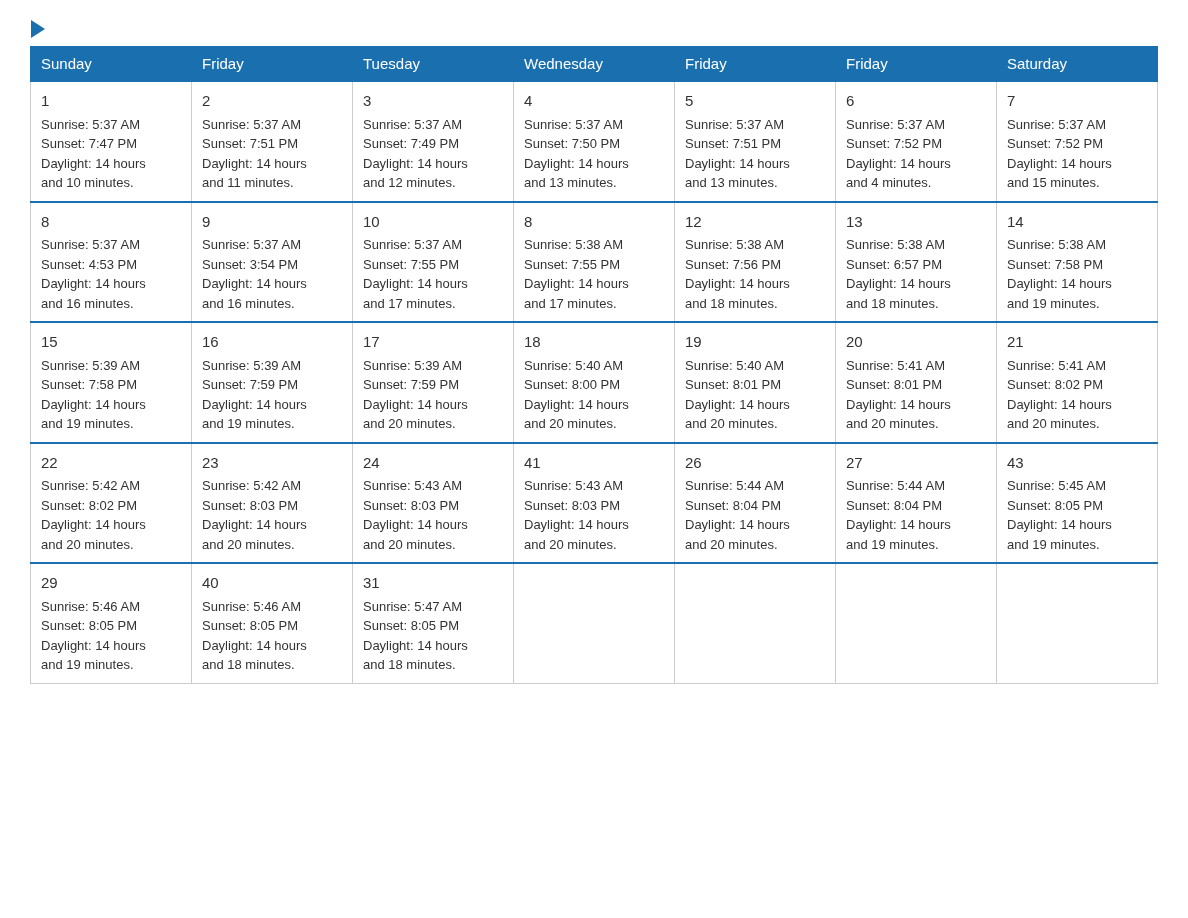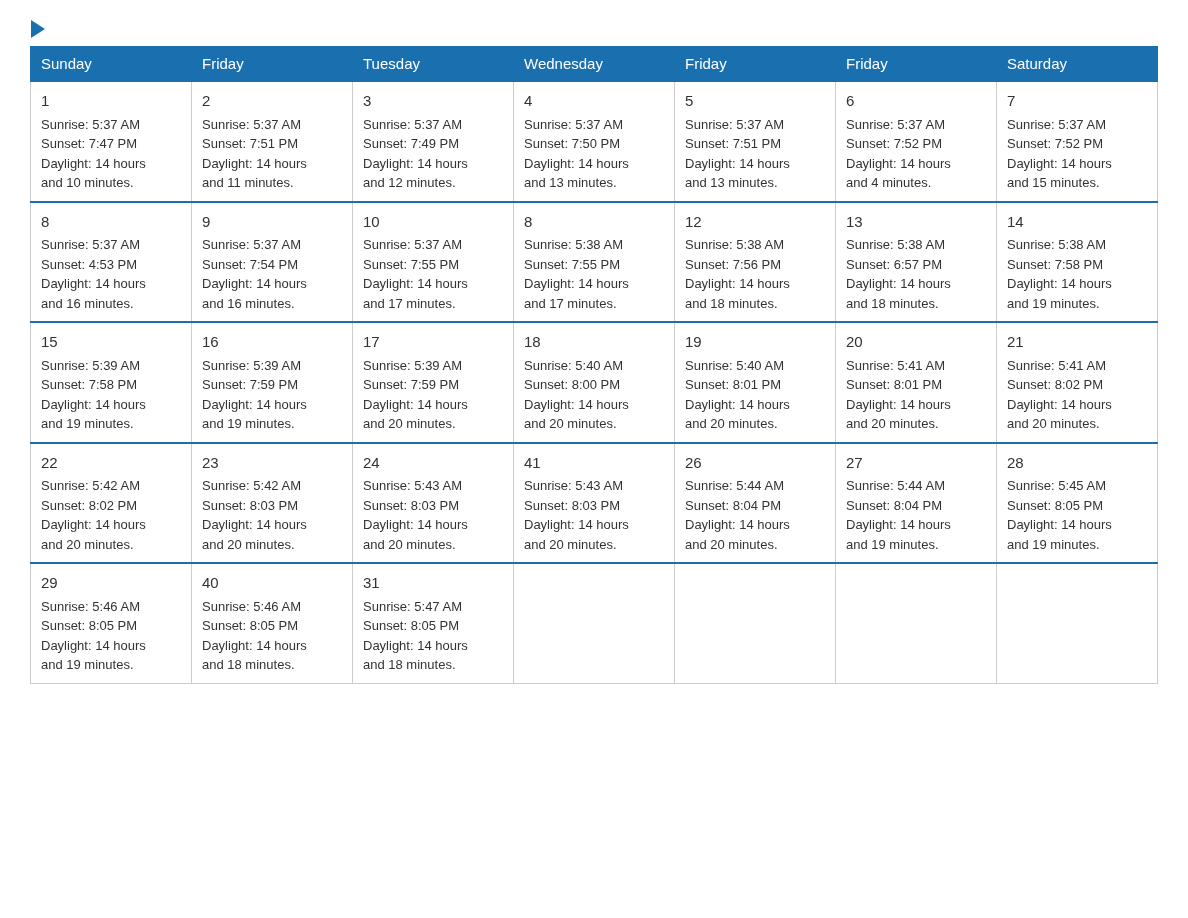--- a/index.html
+++ b/index.html
@@ -170,21 +170,21 @@
         <td>
         <span class="day-num">8</span>
         <span>Sunrise: 5:37 AM</span><br>
         <span>Sunset: 4:53 PM</span><br>
         <span>Daylight: 14 hours</span><br>
         <span>and 16 minutes.</span>
       </td>
         <td>
         <span class="day-num">9</span>
         <span>Sunrise: 5:37 AM</span><br>
-        <span>Sunset: 7:54 PM</span><br>
+        <span>Sunset: 3:54 PM</span><br>
         <span>Daylight: 14 hours</span><br>
         <span>and 16 minutes.</span>
       </td>
         <td>
         <span class="day-num">10</span>
         <span>Sunrise: 5:37 AM</span><br>
         <span>Sunset: 7:55 PM</span><br>
         <span>Daylight: 14 hours</span><br>
         <span>and 17 minutes.</span>
       </td>
@@ -305,21 +305,21 @@
         <span>and 20 minutes.</span>
       </td>
         <td>
         <span class="day-num">27</span>
         <span>Sunrise: 5:44 AM</span><br>
         <span>Sunset: 8:04 PM</span><br>
         <span>Daylight: 14 hours</span><br>
         <span>and 19 minutes.</span>
       </td>
         <td>
-        <span class="day-num">28</span>
+        <span class="day-num">43</span>
         <span>Sunrise: 5:45 AM</span><br>
         <span>Sunset: 8:05 PM</span><br>
         <span>Daylight: 14 hours</span><br>
         <span>and 19 minutes.</span>
       </td>
       </tr>
       <tr>
         <td>
         <span class="day-num">29</span>
         <span>Sunrise: 5:46 AM</span><br>

